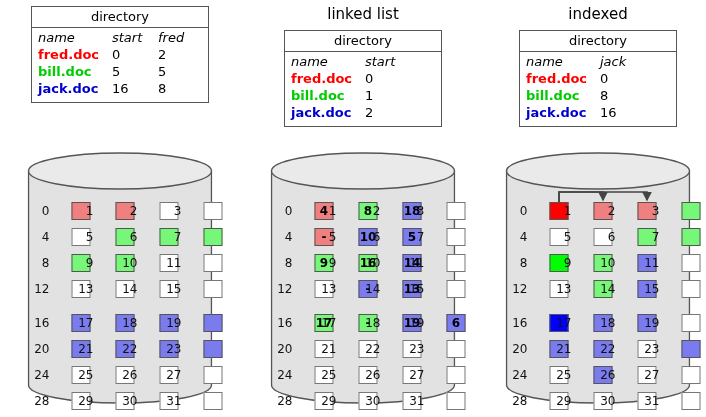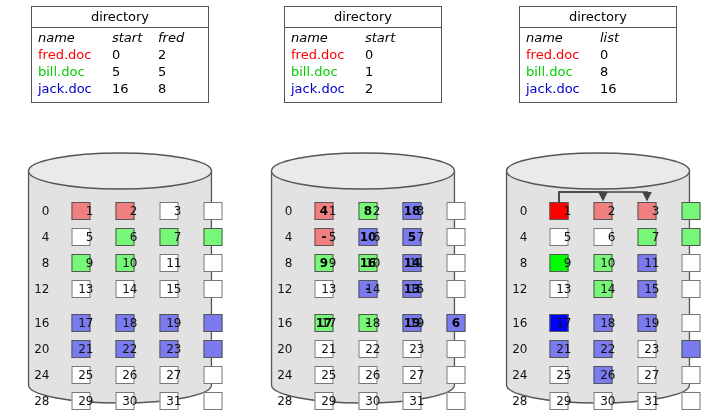--- a/index.html
+++ b/index.html
@@ -31,21 +31,21 @@
   .dir-caption{
     text-align:center;font-size:13px;color:#000;
     padding:2px 0 3px 0;border-bottom:1px solid #555;
   }
   .dir-rows{padding:2px 6px 4px 6px;}
   .dir-row{display:flex;align-items:baseline;font-size:13px;line-height:16px;height:17px;}
   .dir-row .c-name{width:74px;flex:none;}
   .dir-row .c-v1{width:46px;flex:none;}
   .dir-row .c-v2{width:40px;flex:none;}
   .dir-head .c-name,.dir-head .c-v1,.dir-head .c-v2{font-style:italic;color:#000;}
-  .dir-body .c-name{font-weight:normal;}
+  .dir-body .c-name{font-weight:bold;}
   .dir-body .c-v1,.dir-body .c-v2{color:#000;}
 
   
   .disk{position:absolute;left:50%;transform:translateX(-50%);}
   .disk-svg{position:absolute;left:0;top:0;}
   .grid{position:absolute;left:0;top:0;}
 
   .cell{position:absolute;}
   .cell .lbl{
     position:absolute;right:22px;top:0;width:26px;text-align:right;
@@ -220,20 +220,21 @@
           <span class="box" style="background: rgb(255, 255, 255);"></span>
         </div>
         <div class="cell" style="left: 176px; top: 240px;">
           <span class="lbl">31</span>
           <span class="box" style="background: rgb(255, 255, 255);"></span>
         </div>
       </div>
     </div>
   </div>
 <div id="panel-linked" class="panel">
+    <div class="panel-title">linked list</div>
     <div class="dir-table">
       <div class="dir-caption">directory</div>
       <div class="dir-rows">
         <div class="dir-row dir-head">
           <div class="c-name">name</div>
           <div class="c-v1">start</div>
           <div class="c-v2"></div>
         </div>
         <div class="dir-row dir-body">
           <div class="c-name" style="color: rgb(255, 0, 0);">fred.doc</div>
@@ -383,26 +384,27 @@
           <span class="box" style="background: rgb(255, 255, 255);"></span>
         </div>
         <div class="cell" style="left: 176px; top: 240px;">
           <span class="lbl">31</span>
           <span class="box" style="background: rgb(255, 255, 255);"></span>
         </div>
       </div>
     </div>
   </div>
 <div id="panel-indexed" class="panel">
+    <div class="panel-title">indexed</div>
     <div class="dir-table">
       <div class="dir-caption">directory</div>
       <div class="dir-rows">
         <div class="dir-row dir-head">
           <div class="c-name">name</div>
-          <div class="c-v1">list</div>
+          <div class="c-v1">jack</div>
           <div class="c-v2"></div>
         </div>
         <div class="dir-row dir-body">
           <div class="c-name" style="color: rgb(255, 0, 0);">fred.doc</div>
           <div class="c-v1">0</div>
           <div class="c-v2"></div>
         </div>
         <div class="dir-row dir-body">
           <div class="c-name" style="color: rgb(0, 204, 0);">bill.doc</div>
           <div class="c-v1">8</div>

